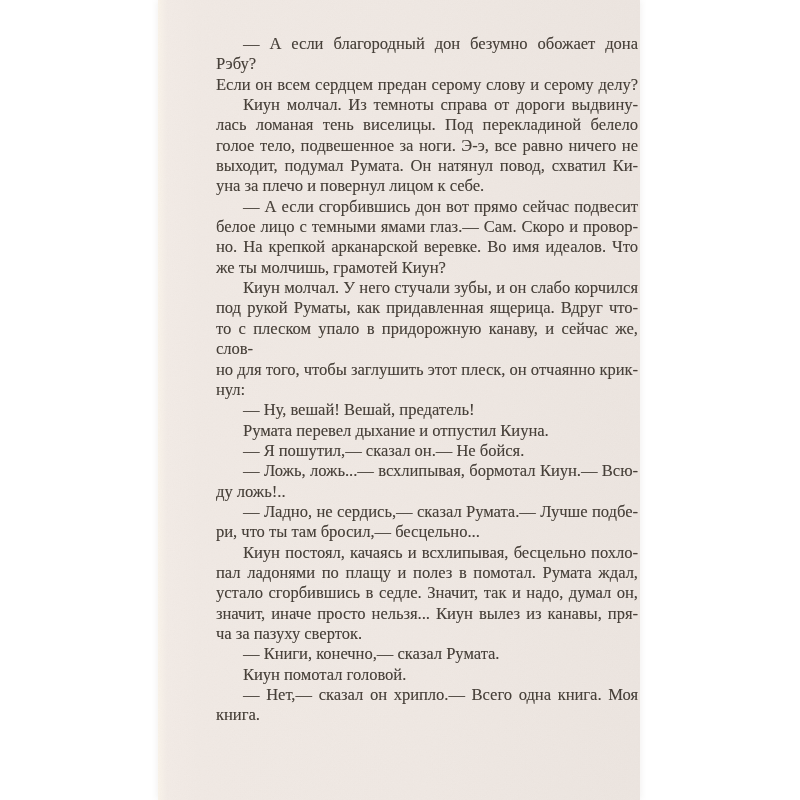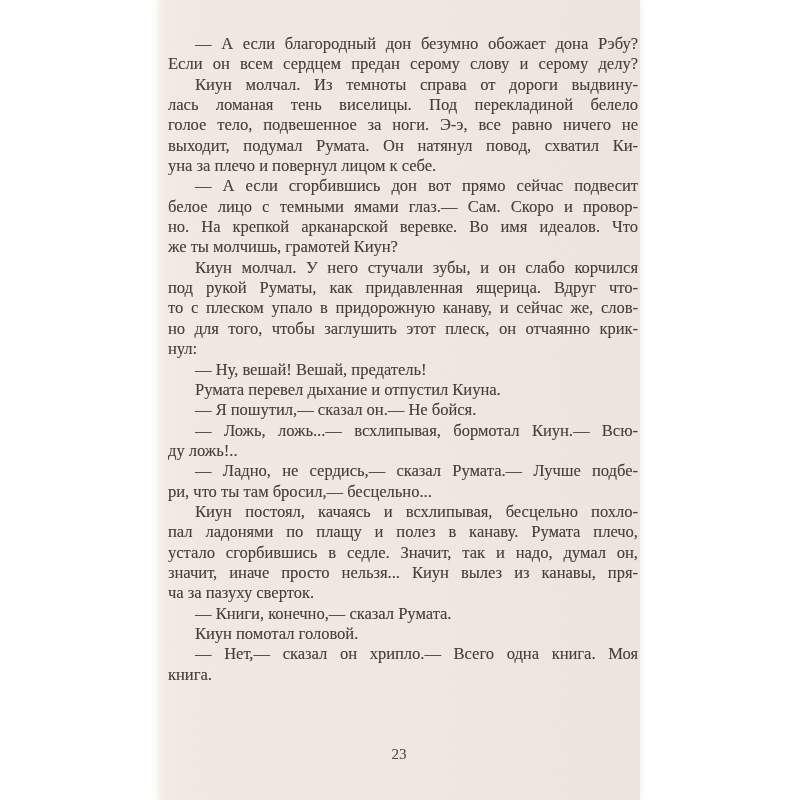--- a/index.html
+++ b/index.html
@@ -15,21 +15,21 @@
   }
   .grain{
     position:absolute;left:0;top:0;width:100%;height:100%;
     pointer-events:none;mix-blend-mode:multiply;opacity:.55;
   }
   .textblock{
     position:absolute;left:10px;top:34px;width:470px;
     color:#474039;font-size:16.5px;line-height:20.35px;
     text-shadow:0.2px 0.2px 0.35px rgba(71,64,57,0.35);
   }
-  .ln{text-align:justify;text-align-last:justify;}
+  .ln{text-align:justify;text-align-last:justify;margin-left:48px;}
   .ln.end{text-align-last:left;}
   .ln.in{text-indent:27px;}
   .pageno{
     position:absolute;left:0;top:746px;width:100%;
     text-align:center;font-size:15px;color:#524c45;
     text-shadow:0.2px 0.2px 0.35px rgba(71,64,57,0.3);
   }
 </style>
 </head>
 <body>
@@ -53,31 +53,30 @@
     <div class="ln">но для того, чтобы заглушить этот плеск, он отчаянно крик-</div>
     <div class="ln end">нул:</div>
     <div class="ln in end">— Ну, вешай! Вешай, предатель!</div>
     <div class="ln in end">Румата перевел дыхание и отпустил Киуна.</div>
     <div class="ln in end">— Я пошутил,— сказал он.— Не бойся.</div>
     <div class="ln in">— Ложь, ложь...— всхлипывая, бормотал Киун.— Всю-</div>
     <div class="ln end">ду ложь!..</div>
     <div class="ln in">— Ладно, не сердись,— сказал Румата.— Лучше подбе-</div>
     <div class="ln end">ри, что ты там бросил,— бесцельно...</div>
     <div class="ln in">Киун постоял, качаясь и всхлипывая, бесцельно похло-</div>
-    <div class="ln">пал ладонями по плащу и полез в канаву. Румата плечо,</div>
+    <div class="ln">пал ладонями по плащу и полез в помотал. Румата ждал,</div>
     <div class="ln">устало сгорбившись в седле. Значит, так и надо, думал он,</div>
     <div class="ln">значит, иначе просто нельзя... Киун вылез из канавы, пря-</div>
     <div class="ln end">ча за пазуху сверток.</div>
     <div class="ln in end">— Книги, конечно,— сказал Румата.</div>
     <div class="ln in end">Киун помотал головой.</div>
     <div class="ln in">— Нет,— сказал он хрипло.— Всего одна книга. Моя</div>
     <div class="ln end">книга.</div>
   </div>
 
-  <div class="pageno">23</div>
 
   <svg class="grain" width="482" height="800" xmlns="http://www.w3.org/2000/svg">
     <filter id="paperNoise">
       <feTurbulence type="fractalNoise" baseFrequency="0.85" numOctaves="2" seed="7" stitchTiles="stitch"></feTurbulence>
       <feColorMatrix type="matrix" values="0 0 0 0 0.52  0 0 0 0 0.47  0 0 0 0 0.44  0 0 0 0.06 0"></feColorMatrix>
     </filter>
     <rect width="482" height="800" filter="url(#paperNoise)"></rect>
   </svg>
 </div>
 

